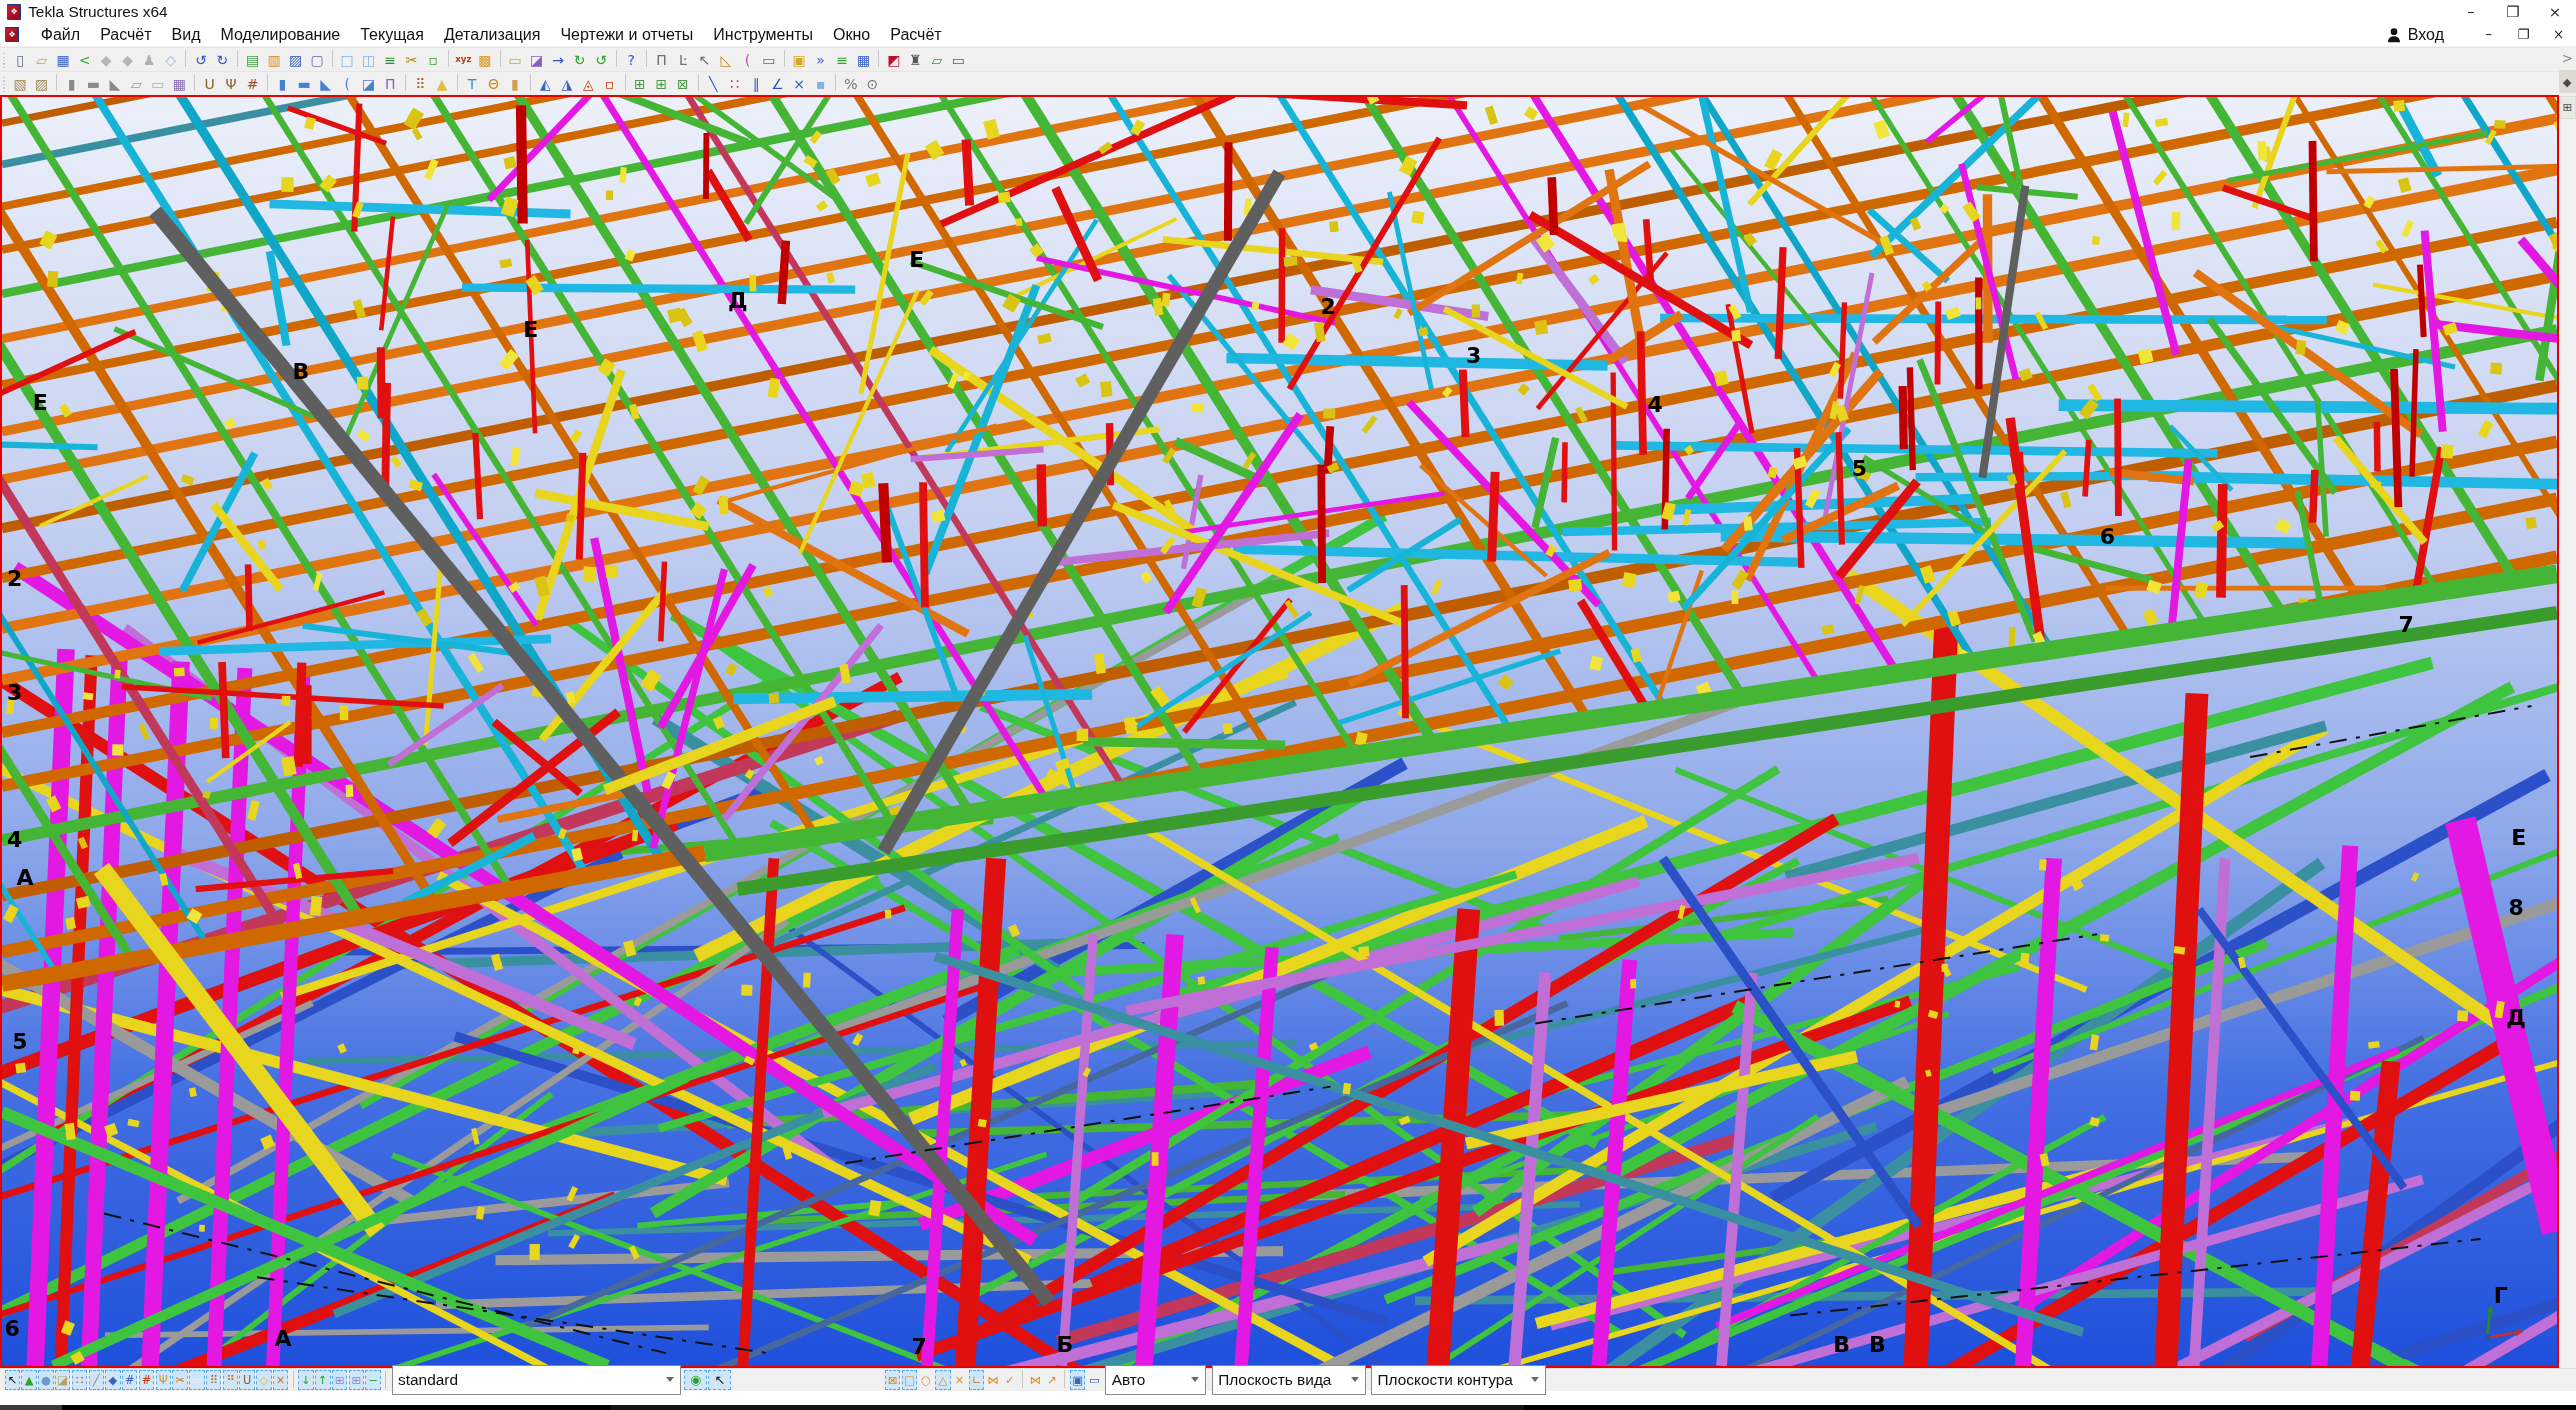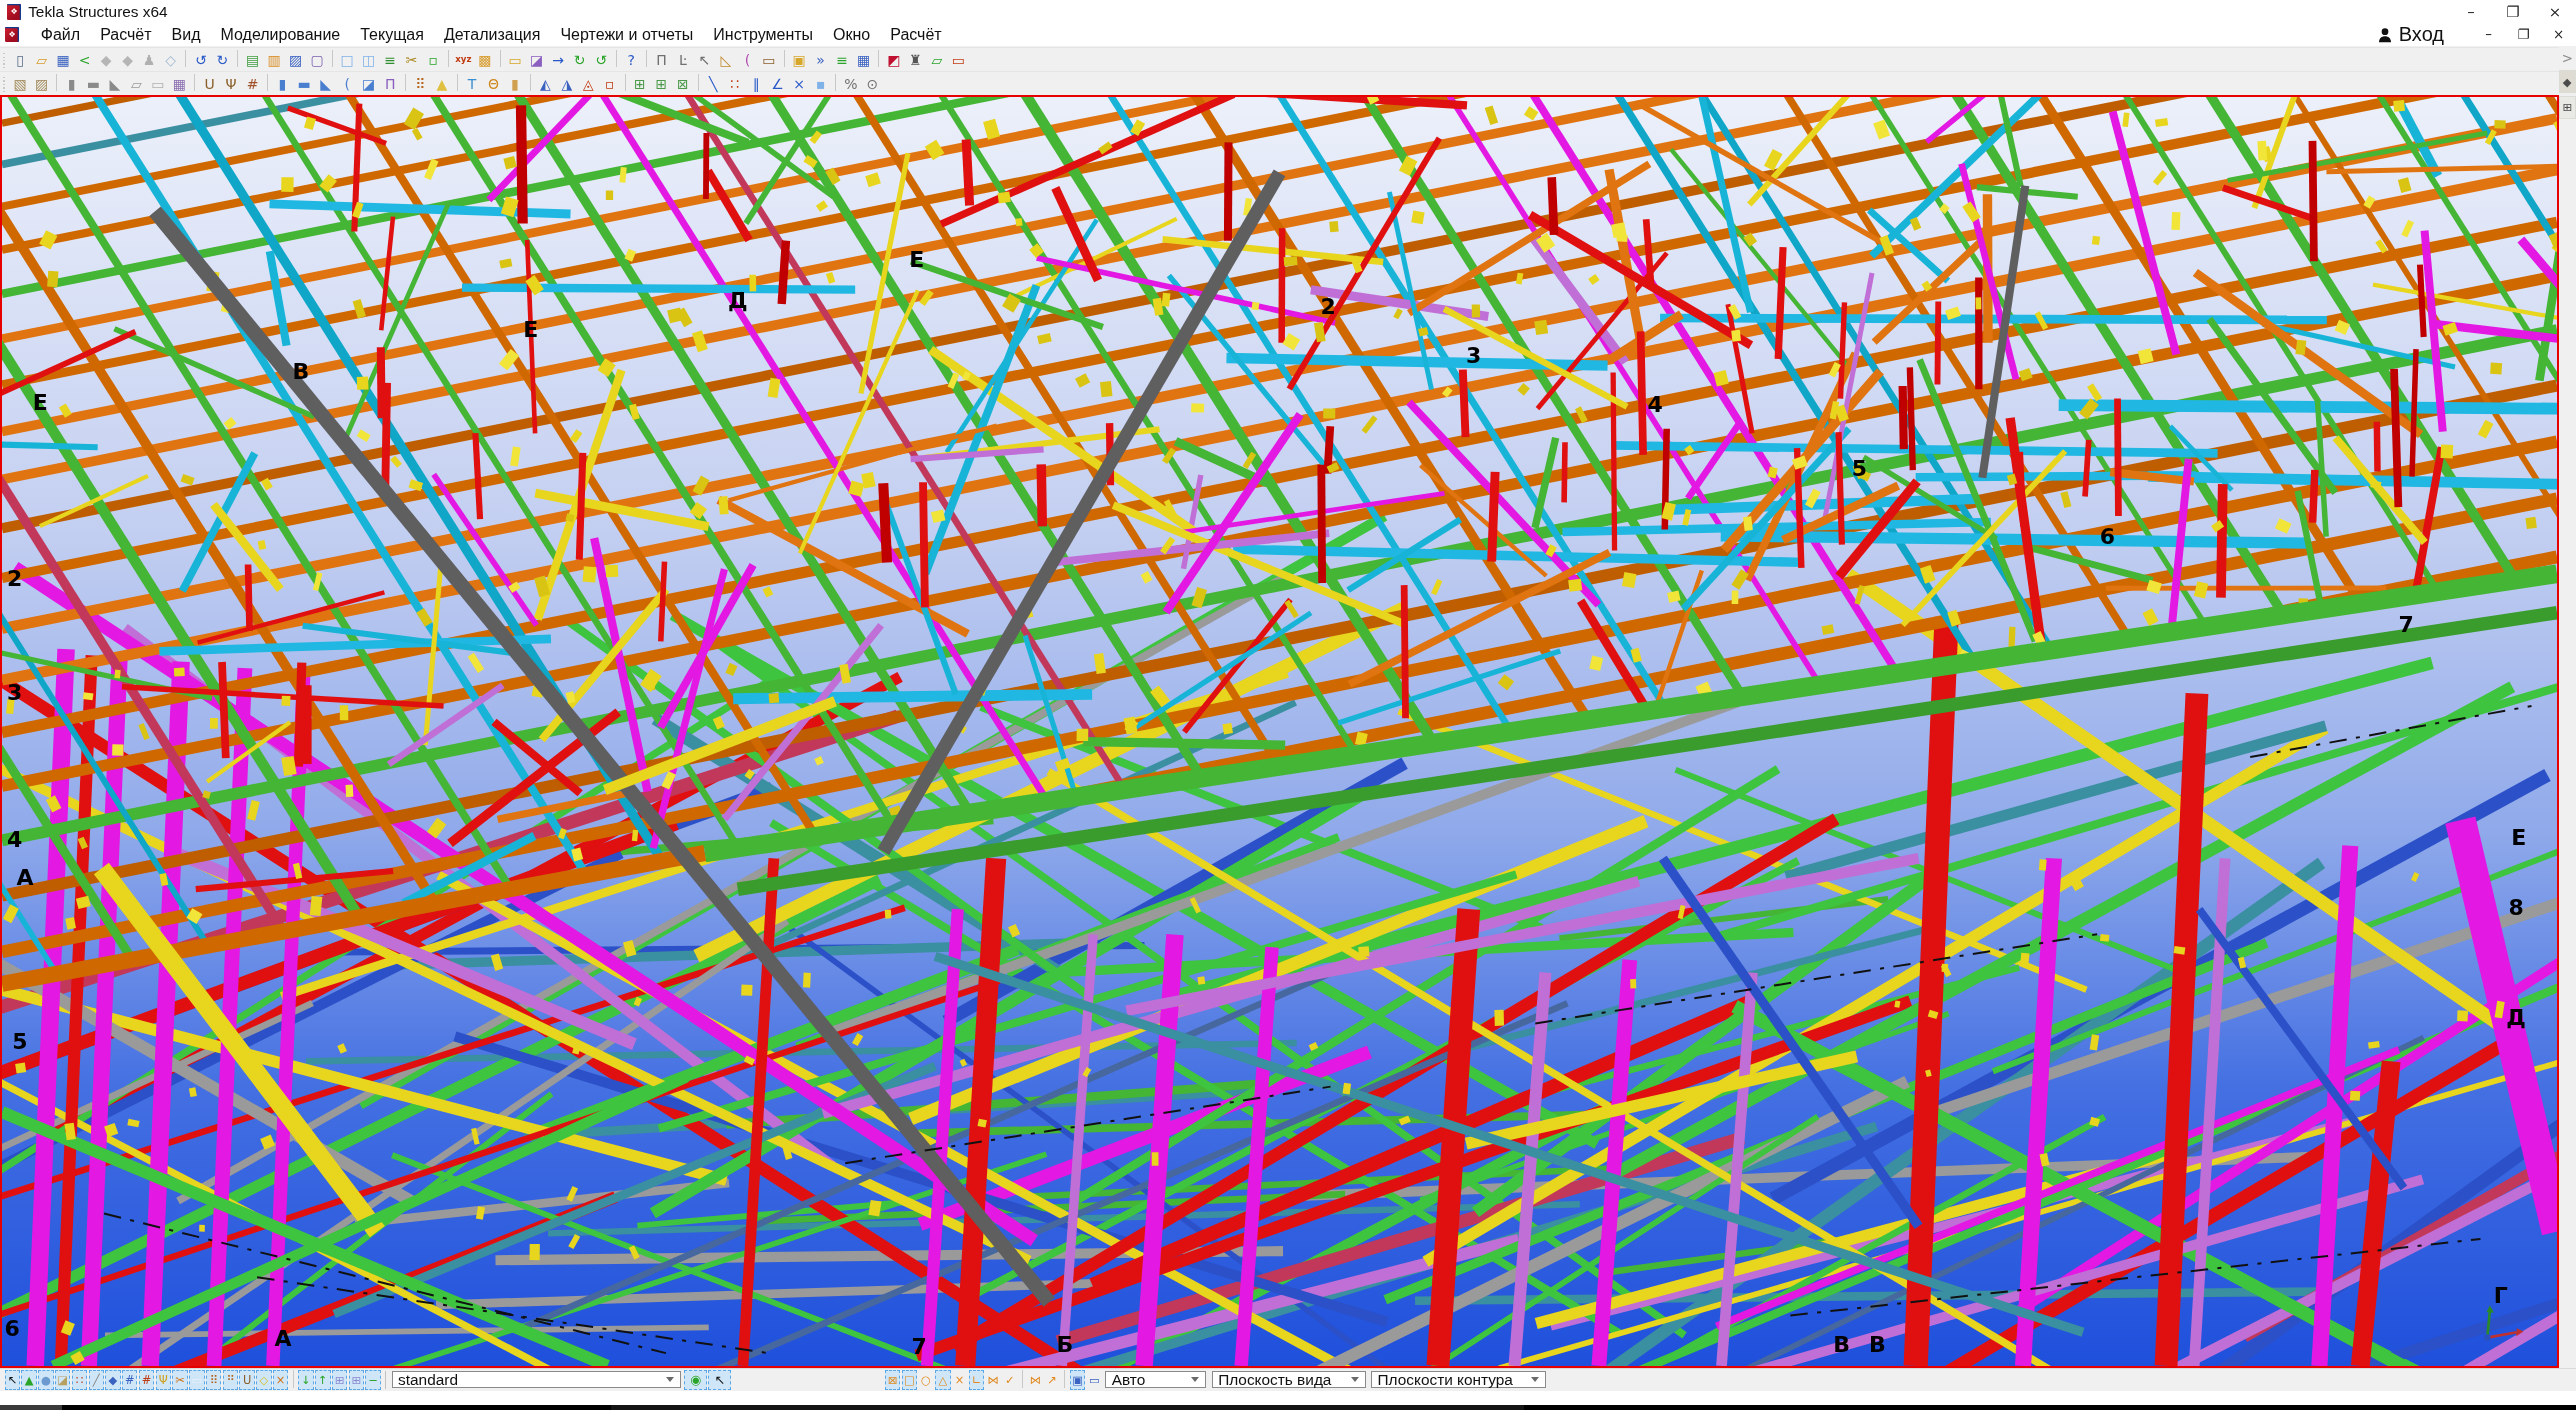--- a/index.html
+++ b/index.html
@@ -21,21 +21,21 @@
 
   
   .menubar { position:absolute; left:0; top:23px; width:100%; height:24px; background:#fff;
              display:flex; align-items:center; border-bottom:0.7px solid #f0f0f0; }
   .mlogo { width:13.4px; height:14.8px; margin-left:5.4px; }
   .mitems { display:flex; margin-left:12px;text-align:center; }
   .mitem { font-size:16px; color:#111; padding:0 10px; cursor:default; }
   .mright { margin-left:auto; display:flex; align-items:center; }
   .login { display:flex; align-items:center; margin-right:27px; }
   .login svg { width:16px; height:16px; }
-  .login span { font-size:20px; margin-left:5.4px; color:#111; }
+  .login span { font-size:16px; margin-left:5.4px; color:#111; }
   .wbtn2 { width:35px; height:23px; display:flex; align-items:center; justify-content:center;
            font-size:13.4px; color:#222; font-family:"DejaVu Sans",sans-serif; }
 
   
   .tbar { position:absolute; left:0; width:100%; height:24px; background:#f0f0f0;
           display:flex; align-items:center; border-top:0.7px solid #e5e5e5; }
   #tbar1 { top:47px; } #tbar2 { top:71px; }
   .grip { width:5.4px; height:17.5px; margin:0 2px;
           background:repeating-linear-gradient(0deg,#c9c9c9 0 1.3px,transparent 1.3px 3.4px);
           background-size:2px 100%; background-repeat:repeat-y; background-position:1.3px 0; }
@@ -61,21 +61,21 @@
   .glabel { position:absolute; transform:translate(-50%,-50%); color:#000; font-weight:bold;
             font-size:22px; font-family:"DejaVu Sans",sans-serif; }
   .axes { position:absolute; right:32px; bottom:19px; }
 
   
   .botbar { position:absolute; left:0; bottom:19px; width:100%; height:23.5px; background:#f0f0f0;
             display:flex; align-items:center; border-top:0.7px solid #dadada; }
   .tgl { width:15.4px; height:19.5px; margin:0 0.7px; display:flex; align-items:center; justify-content:center;
          font-size:11.4px; font-family:"DejaVu Sans",sans-serif; border:0.7px dashed transparent; }
   .tgl.on { background:#cfe6f8; border-color:#5aa7e8; }
-  .combo { height:17px; background:#fff; border:0.7px solid #8a8a8a; display:flex; align-items:center;
+  .combo { height:30px; background:#fff; border:0.7px solid #8a8a8a; display:flex; align-items:center;
            margin:0 2.7px; position:relative; }
   .combo .cval { font-size:15.4px; color:#111; padding-left:5.4px; flex:1; white-space:nowrap; }
   .combo .carr { width:0; height:0; border-left:4.7px solid transparent; border-right:4.7px solid transparent;
                  border-top:5.4px solid #6a6a6a; margin:0 6px; }
   .bsep { width:0.7px; height:18px; background:#c2c2c2; margin:0 3.4px; }
   .spacerA { width:152px; } .spacerB { width:4px; }
 
   
   .statusbar { position:absolute; left:0; bottom:4.7px; width:100%; height:14px; background:#f0f0f0;
                display:flex; align-items:center; font-size:14.8px; color:#3c3c3c; }

